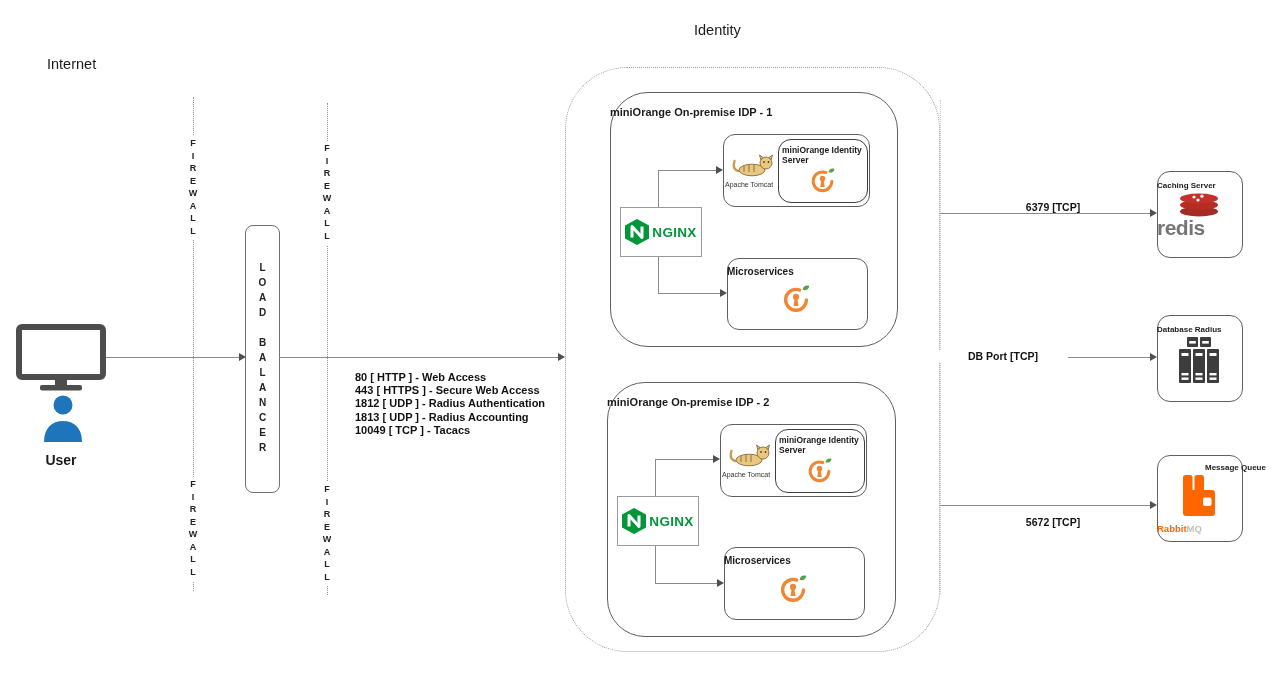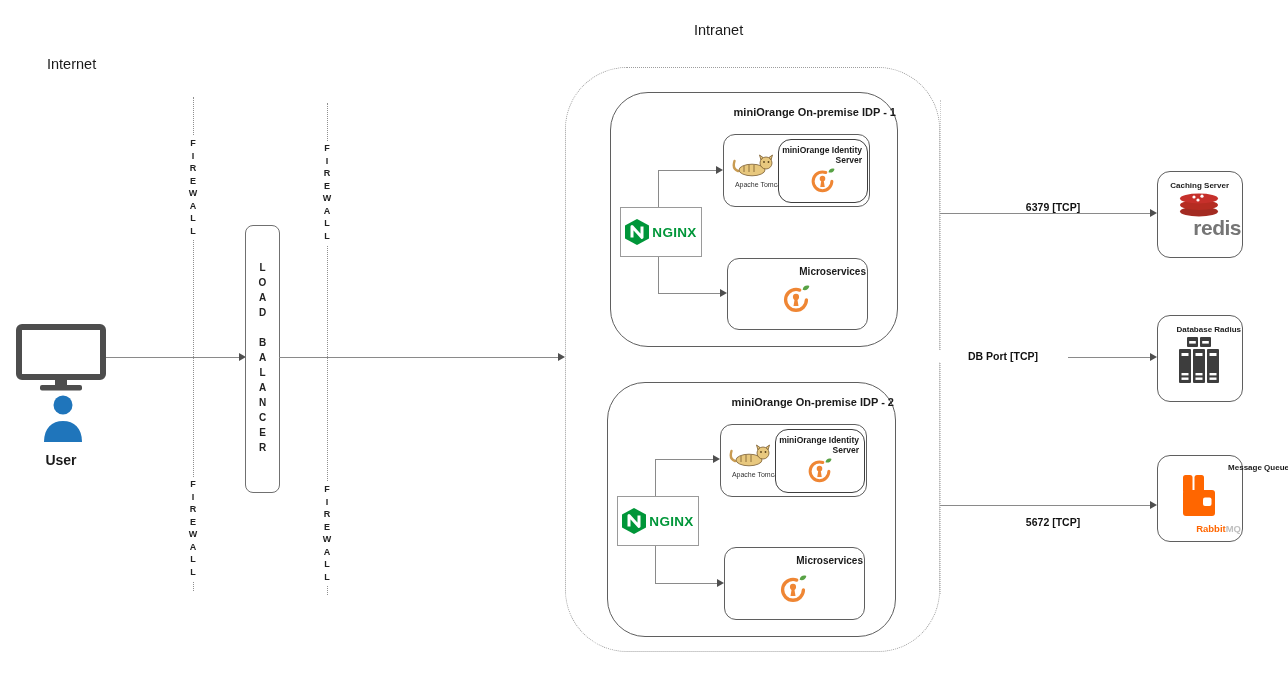--- a/index.html
+++ b/index.html
@@ -11,32 +11,32 @@
   .dotv{position:absolute;width:0;border-left:1px dotted #8f8f8f;}
   .railv{position:absolute;width:0;border-left:1px dotted #c9c9c9;}
   .arr-r{position:absolute;width:0;height:0;border-top:4px solid transparent;
          border-bottom:4px solid transparent;border-left:7px solid #4f4f4f;}
   .box{position:absolute;background:#fff;border:1px solid #5f5f5f;}
   .lbl{position:absolute;white-space:nowrap;}
   .vtext{writing-mode:vertical-lr;text-orientation:upright;}
   .fwlbl{position:absolute;transform:translateX(-50%);background:#fff;
          font-size:9px;font-weight:bold;letter-spacing:2.5px;color:#222;padding:2px 0;}
   .center{display:flex;align-items:center;justify-content:center;}
-  .title-sm{font-weight:bold;text-align:right;position:absolute;}
+  .title-sm{font-weight:bold;text-align:left;position:absolute;}
   .protoline{font-size:11px;font-weight:bold;line-height:13.2px;color:#111;white-space:nowrap;}
   .portlbl{position:absolute;font-size:10.5px;font-weight:bold;color:#111;
            text-align:center;background:#fff;white-space:nowrap;}
 </style>
 </head>
 <body>
 
 <div id="stage">
 
   <div class="lbl" style="left:47px;top:56px;font-size:14.5px;">Internet</div>
-  <div class="lbl" style="left:694px;top:22px;font-size:14.5px;">Intranet</div>
+  <div class="lbl" style="left:694px;top:22px;font-size:14.5px;">Identity</div>
 
   <svg class="abs" style="left:16px;top:324px;" width="90" height="67" viewBox="0 0 90 67">
     <rect x="3" y="3" width="84" height="50" rx="3" fill="#fff" stroke="#4d4d4d" stroke-width="6"></rect>
     <rect x="39" y="53" width="12" height="8" fill="#4d4d4d"></rect>
     <rect x="24" y="61" width="42" height="5.5" rx="2" fill="#4d4d4d"></rect>
   </svg>
   <svg class="abs" style="left:41px;top:395px;" width="44" height="48" viewBox="0 0 44 48">
     <circle cx="22" cy="10" r="9.5" fill="#1f75bb"></circle>
     <path d="M3 47 C3 33 11 26 22 26 C33 26 41 33 41 47 Z" fill="#1f75bb"></path>
   </svg>
@@ -52,20 +52,27 @@
   <div class="fwlbl vtext" style="left:327px;top:141px;">FIREWALL</div>
   <div class="fwlbl vtext" style="left:327px;top:482px;">FIREWALL</div>
 
   <div class="box center" style="left:245px;top:225px;width:33px;height:266px;border-radius:8px;border-color:#707070;">
     <span class="vtext" style="font-size:10px;font-weight:bold;letter-spacing:4px;color:#222;">LOAD BALANCER</span>
   </div>
 
   <div class="hline" style="left:279px;top:357px;width:280px;"></div>
   <div class="arr-r" style="left:558px;top:353px;"></div>
 
+  <div class="abs" style="left:355px;top:371px;">
+    <div class="protoline">80 [ HTTP ] - Web Access</div>
+    <div class="protoline">443 [ HTTPS ] - Secure Web Access</div>
+    <div class="protoline">1812 [ UDP ] - Radius Authentication</div>
+    <div class="protoline">1813 [ UDP ] - Radius Accounting</div>
+    <div class="protoline">10049 [ TCP ] - Tacacs</div>
+  </div>
 
   <div class="abs" style="left:565px;top:67px;width:373px;height:583px;border:1px dotted #9d9d9d;border-radius:62px;background:#fff;"></div>
 
   <div class="box" style="left:610px;top:92px;width:286px;height:253px;border-radius:38px;"></div>
   <div class="title-sm" style="left:610px;top:106px;width:286px;font-size:11px;">miniOrange On-premise IDP - 1</div>
 
   <div class="vlineS" style="left:658px;top:170px;height:37px;"></div>
   <div class="hline" style="left:658px;top:170px;width:59px;"></div>
   <div class="arr-r" style="left:716px;top:166px;"></div>
   <div class="vlineS" style="left:658px;top:255px;height:38px;"></div>

